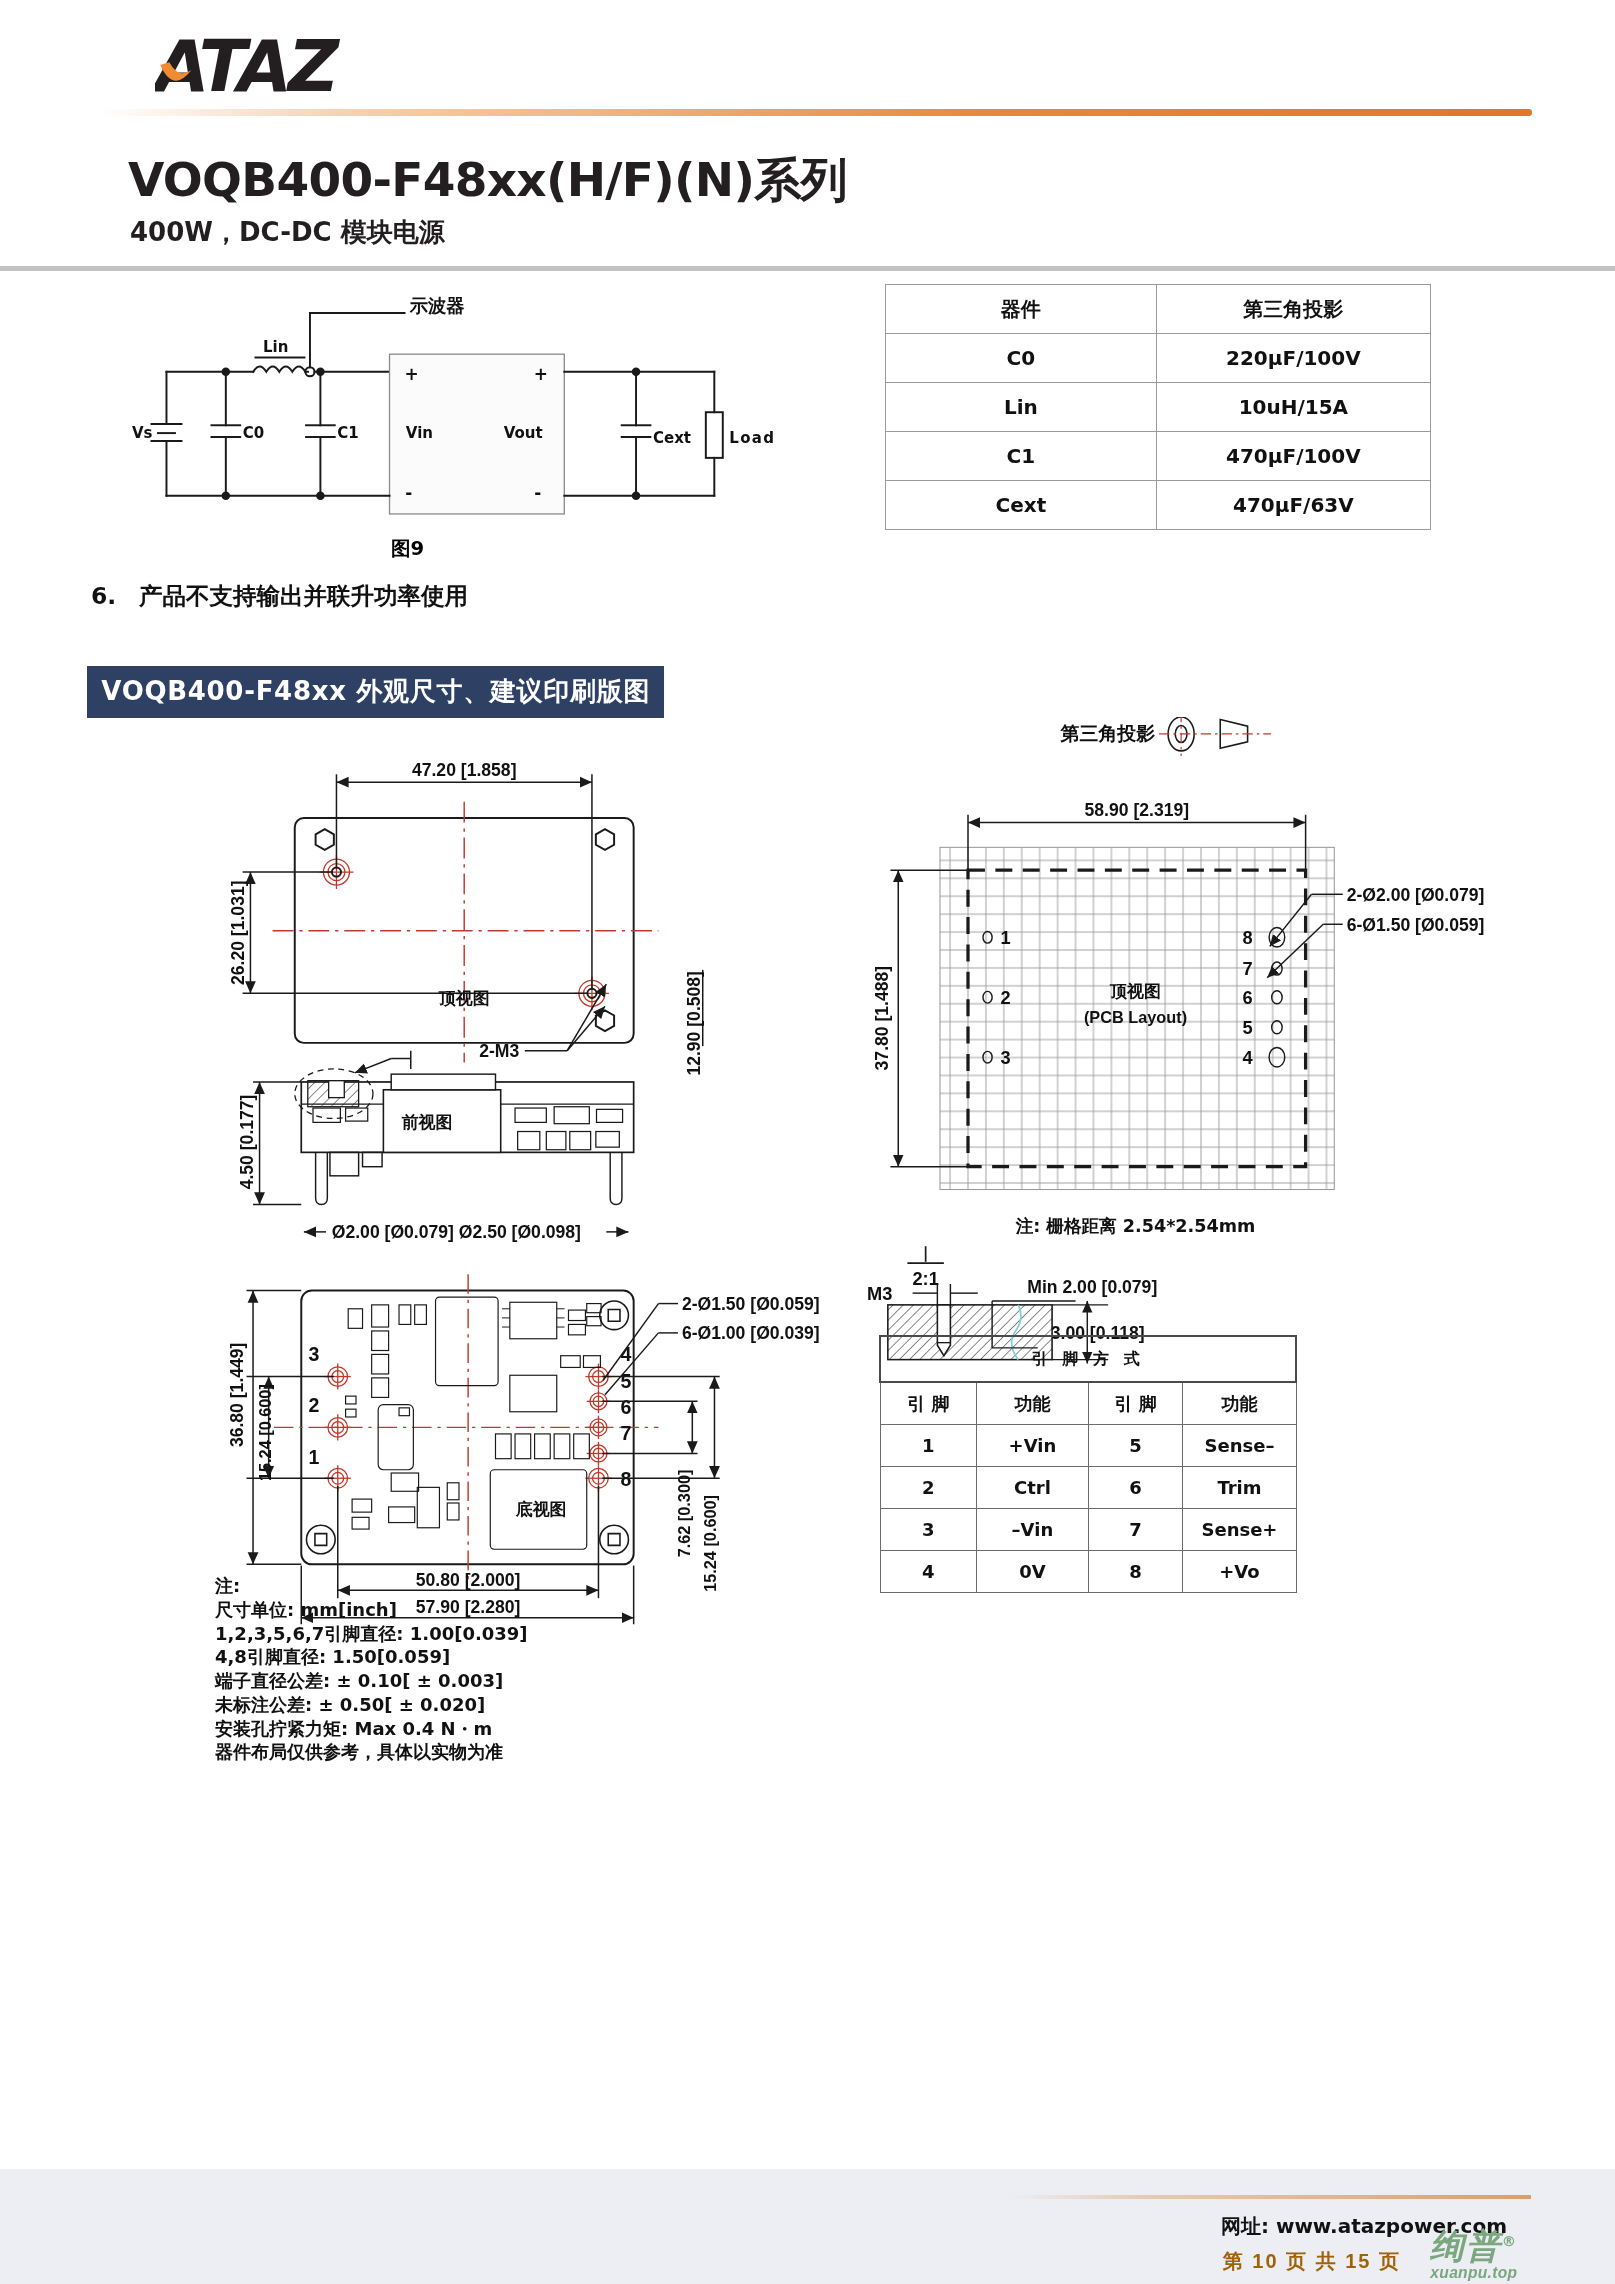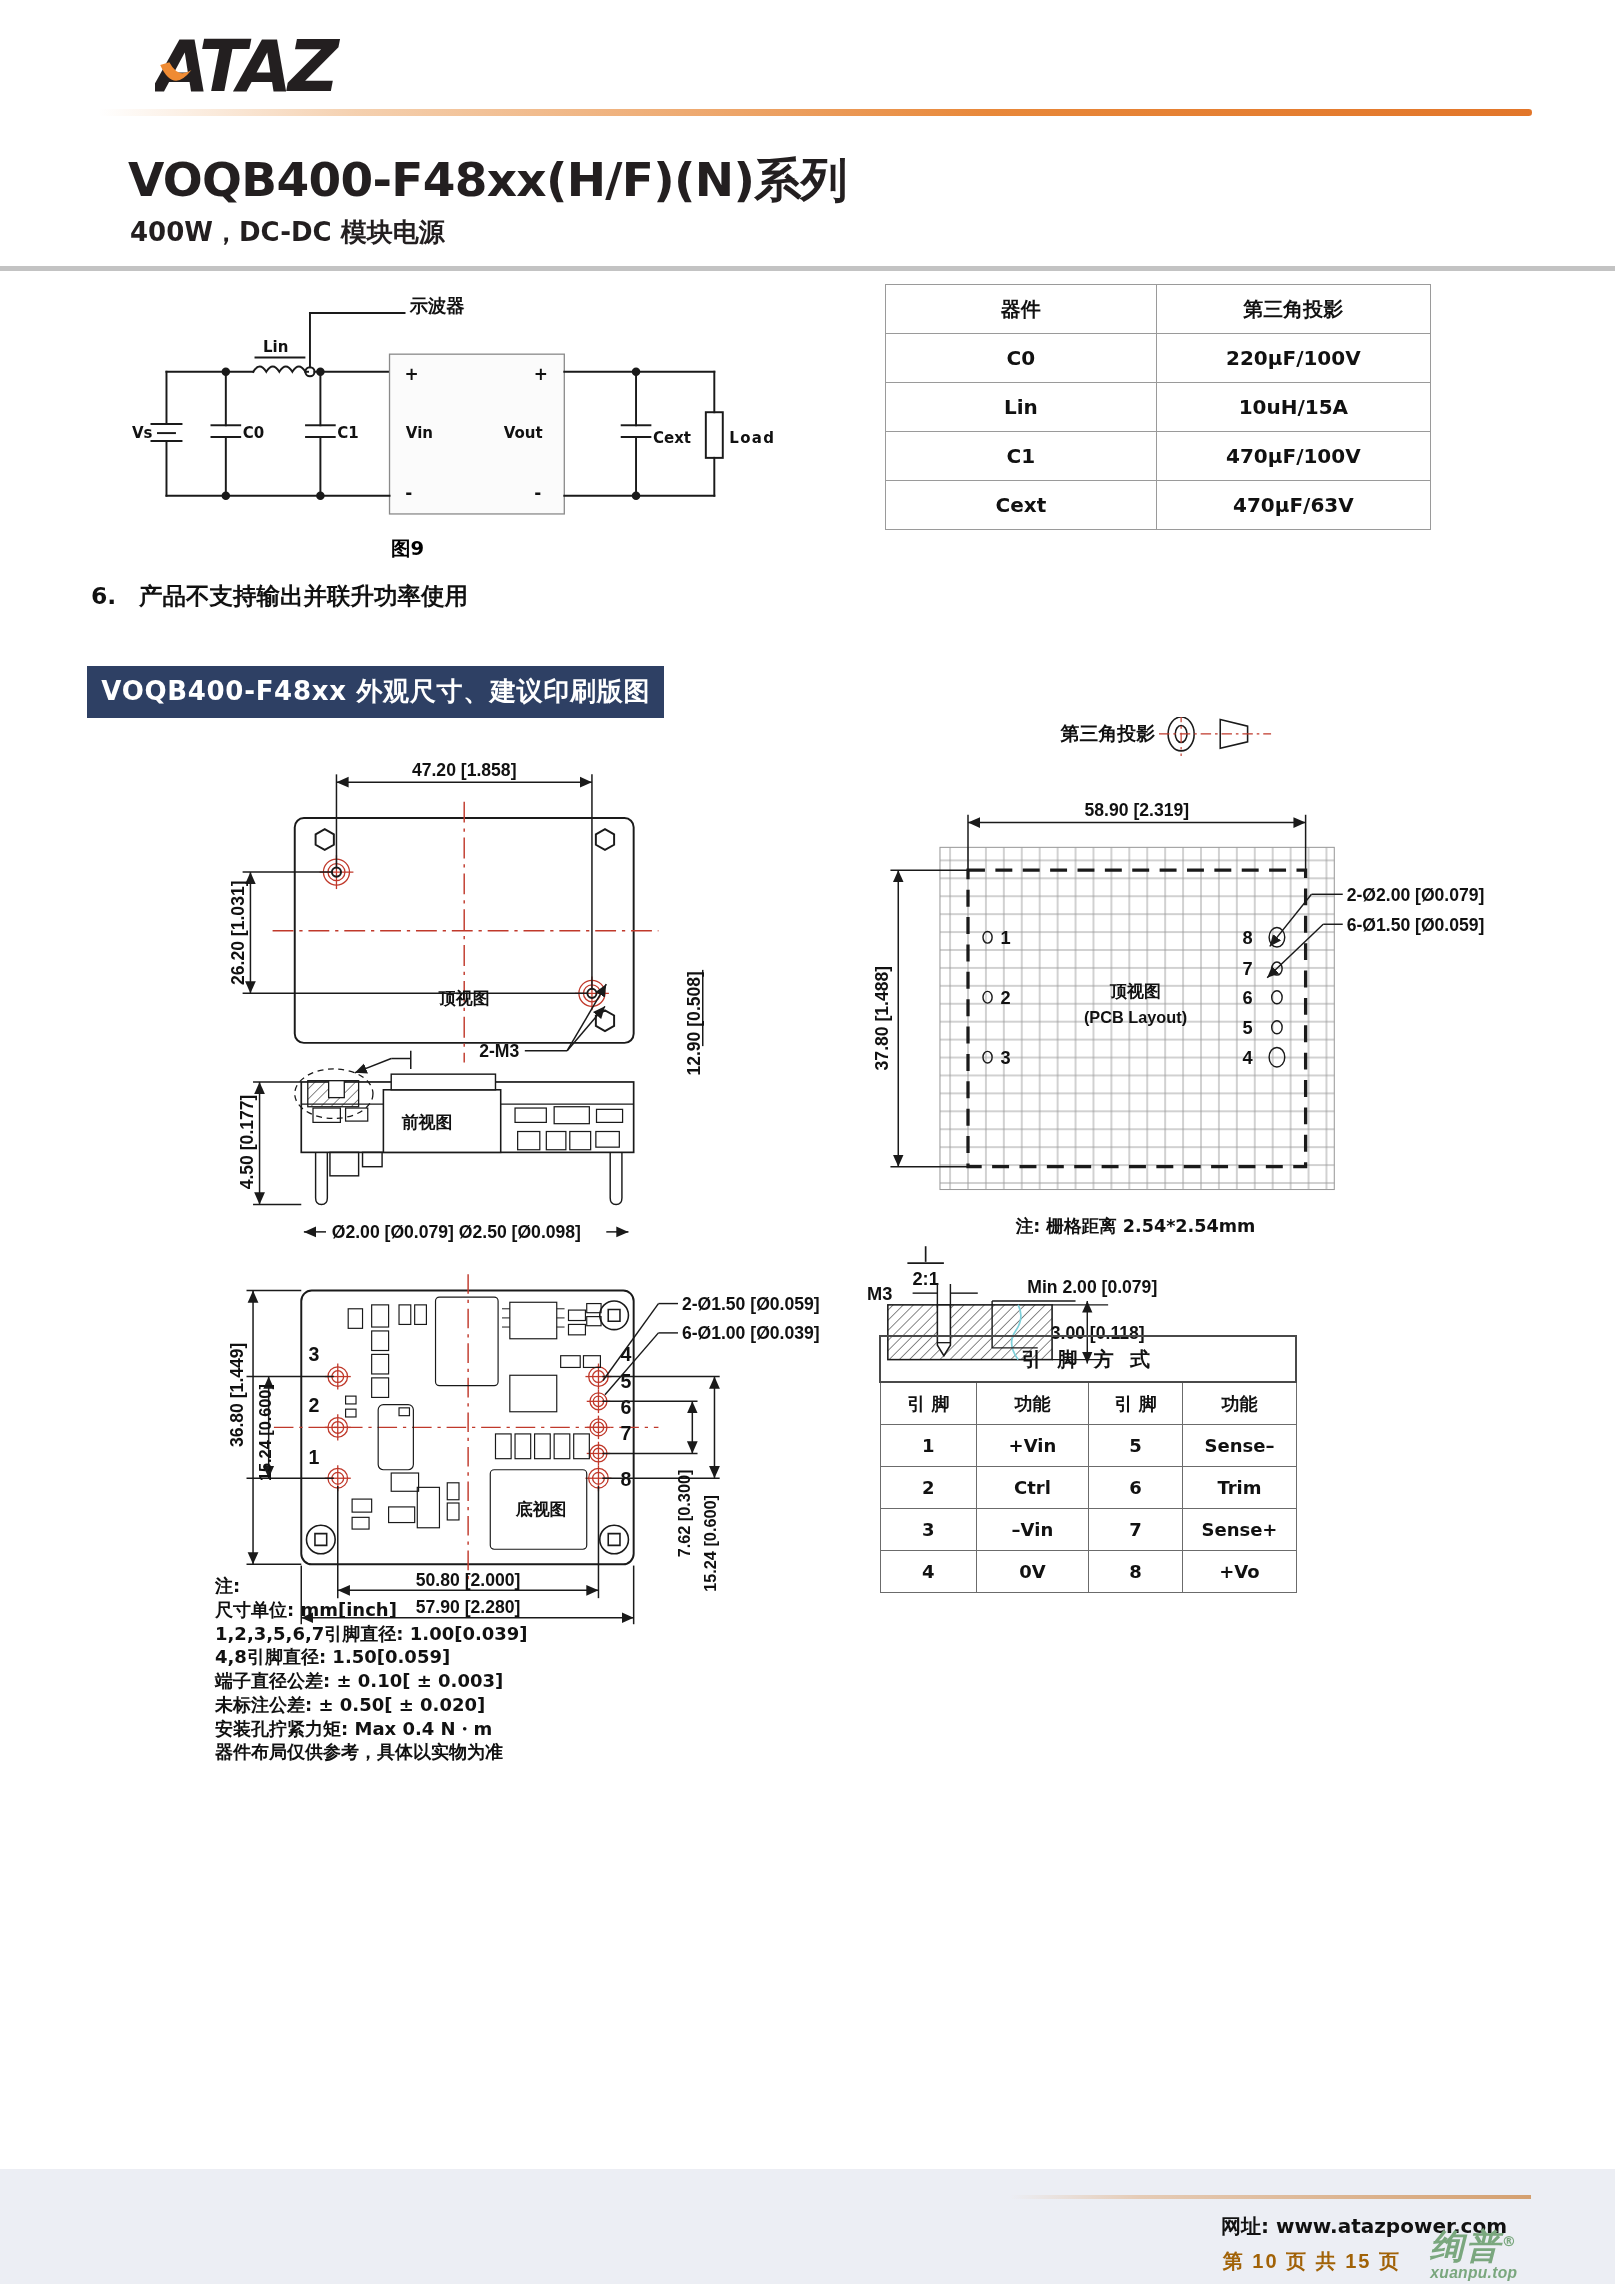--- a/index.html
+++ b/index.html
@@ -106,21 +106,21 @@
     width: 418px; border-collapse: collapse;
   }
   .pin-table td, .pin-table th {
     border: 1.3px solid #6b6b6b;
     text-align: center; vertical-align: middle;
     font-size: 18px; font-weight: 700; color: #111;
     height: 39px;
     font-family: "DejaVu Sans", sans-serif;
   }
   .pin-table .tbl-title {
-    font-size: 20px; letter-spacing: 4.6px; height: 42px;
+    font-size: 16px; letter-spacing: 4.6px; height: 42px;
     border: 2px solid #4a4a4a;
   }
   .pin-table .w1 { width: 98px; }
   .pin-table .w2 { width: 112px; }
   .pin-table .w3 { width: 96px; }
   .pin-table .w4 { width: 112px; }
 
   
   .notes {
     position: absolute; left: 215px; top: 1574px;

